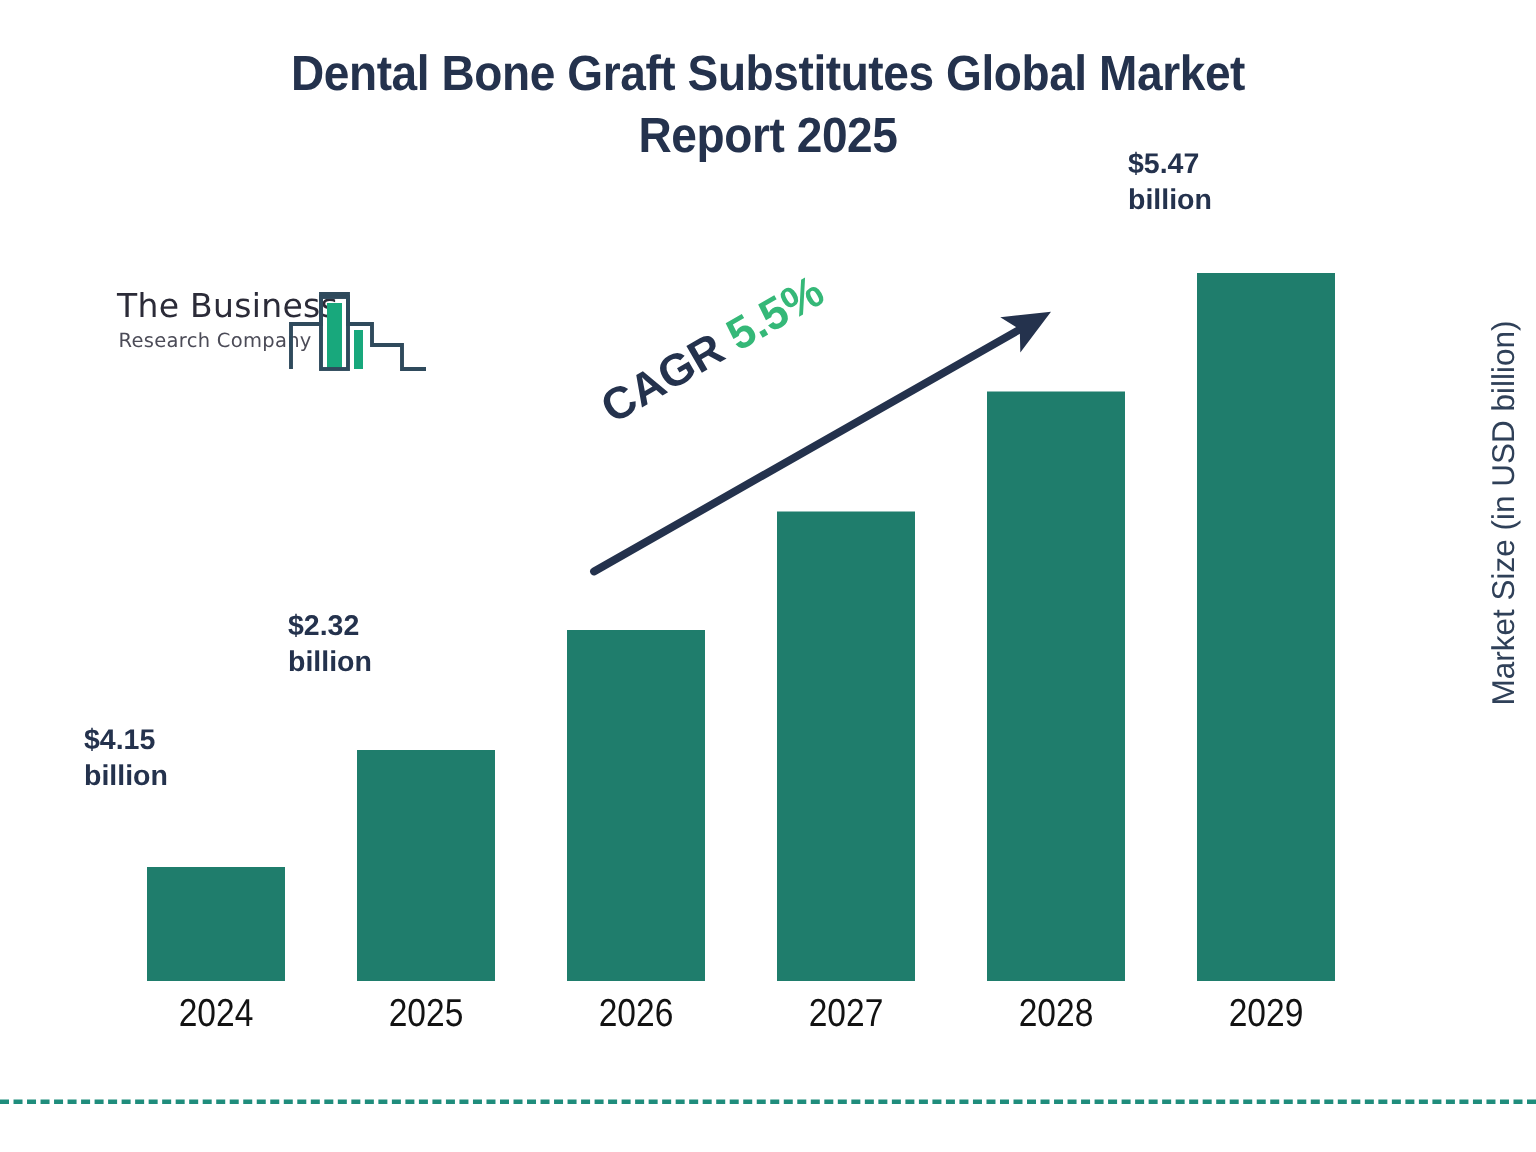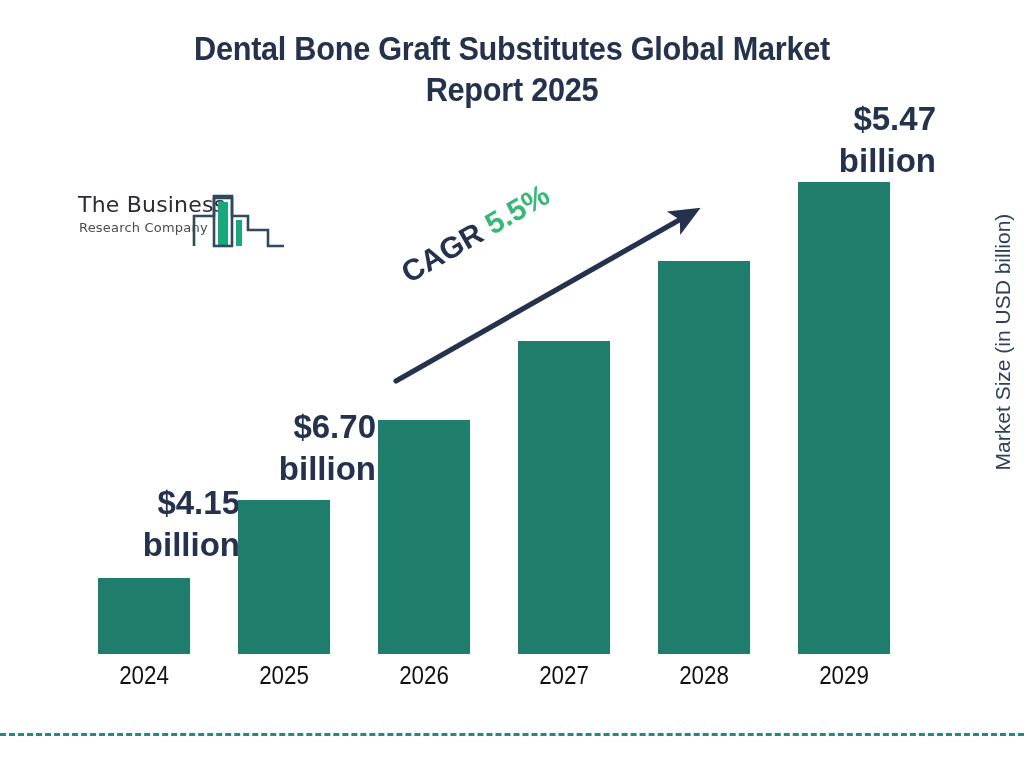--- a/index.html
+++ b/index.html
@@ -75,24 +75,24 @@
     top: 0;
     width: 1024px;
     height: 768px;
   }
   .bar {
     position: absolute;
     background: #1f7d6c;
   }
   .bar-value {
     position: absolute;
-    text-align: right;
+    text-align: left;
     font-family: "Liberation Sans", sans-serif;
     font-weight: bold;
-    font-size: 33px;
+    font-size: 19px;
     line-height: 1.28;
     color: #24324d;
     white-space: pre-line;
   }
   .tick-label {
     position: absolute;
     text-align: center;
     font-family: "Liberation Sans", sans-serif;
     font-size: 26px;
     color: #121212;
@@ -168,21 +168,21 @@
     </svg>
   </div>
 
   <div class="plot">
 
     <div class="bar" style="left:98px; top:578px; width:92px; height:76px;"></div>
     <div class="bar-value" style="left:56px; top:482px; width:184px;">$4.15
 billion</div>
 
     <div class="bar" style="left:238px; top:500px; width:92px; height:154px;"></div>
-    <div class="bar-value" style="left:192px; top:406px; width:184px;">$6.70
+    <div class="bar-value" style="left:192px; top:406px; width:184px;">$2.32
 billion</div>
 
     <div class="bar" style="left:378px; top:420px; width:92px; height:234px;"></div>
     <div class="bar-value" style="left:332px; top:326px; width:184px;"></div>
 
     <div class="bar" style="left:518px; top:341px; width:92px; height:313px;"></div>
     <div class="bar-value" style="left:472px; top:247px; width:184px;"></div>
 
     <div class="bar" style="left:658px; top:261px; width:92px; height:393px;"></div>
     <div class="bar-value" style="left:612px; top:167px; width:184px;"></div>

